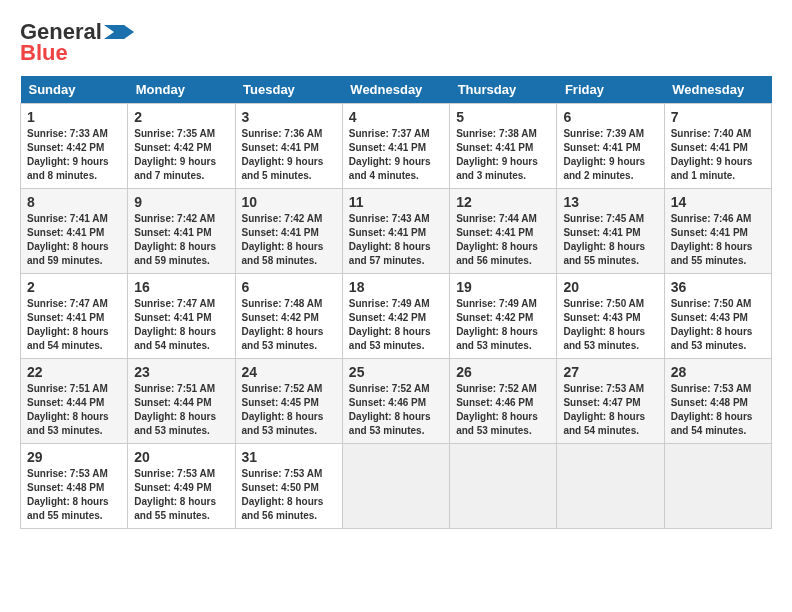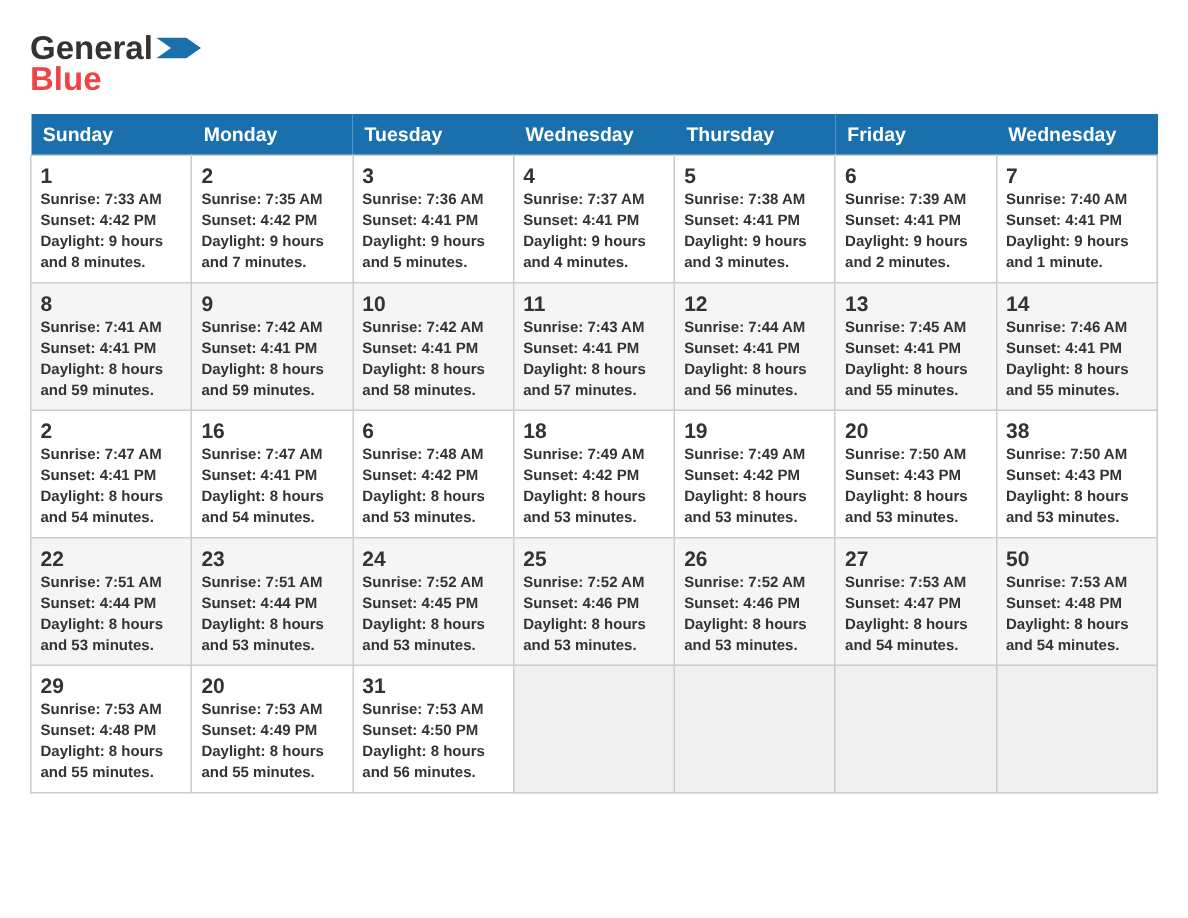--- a/index.html
+++ b/index.html
@@ -194,21 +194,21 @@
         </td>
         <td>
           <div class="day-num">19</div>
           <div class="day-info">Sunrise: 7:49 AM<br>Sunset: 4:42 PM<br>Daylight: 8 hours and 53 minutes.</div>
         </td>
         <td>
           <div class="day-num">20</div>
           <div class="day-info">Sunrise: 7:50 AM<br>Sunset: 4:43 PM<br>Daylight: 8 hours and 53 minutes.</div>
         </td>
         <td>
-          <div class="day-num">38</div>
+          <div class="day-num">36</div>
           <div class="day-info">Sunrise: 7:50 AM<br>Sunset: 4:43 PM<br>Daylight: 8 hours and 53 minutes.</div>
         </td>
       </tr>
       <tr>
         <td>
           <div class="day-num">22</div>
           <div class="day-info">Sunrise: 7:51 AM<br>Sunset: 4:44 PM<br>Daylight: 8 hours and 53 minutes.</div>
         </td>
         <td>
           <div class="day-num">23</div>
@@ -224,21 +224,21 @@
         </td>
         <td>
           <div class="day-num">26</div>
           <div class="day-info">Sunrise: 7:52 AM<br>Sunset: 4:46 PM<br>Daylight: 8 hours and 53 minutes.</div>
         </td>
         <td>
           <div class="day-num">27</div>
           <div class="day-info">Sunrise: 7:53 AM<br>Sunset: 4:47 PM<br>Daylight: 8 hours and 54 minutes.</div>
         </td>
         <td>
-          <div class="day-num">50</div>
+          <div class="day-num">28</div>
           <div class="day-info">Sunrise: 7:53 AM<br>Sunset: 4:48 PM<br>Daylight: 8 hours and 54 minutes.</div>
         </td>
       </tr>
       <tr>
         <td>
           <div class="day-num">29</div>
           <div class="day-info">Sunrise: 7:53 AM<br>Sunset: 4:48 PM<br>Daylight: 8 hours and 55 minutes.</div>
         </td>
         <td>
           <div class="day-num">20</div>

